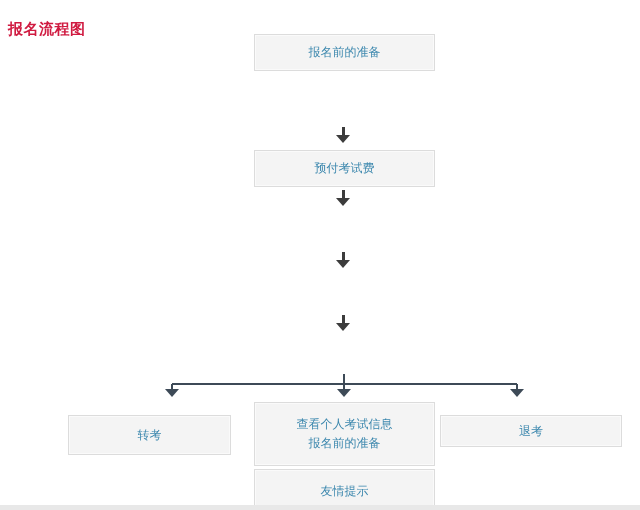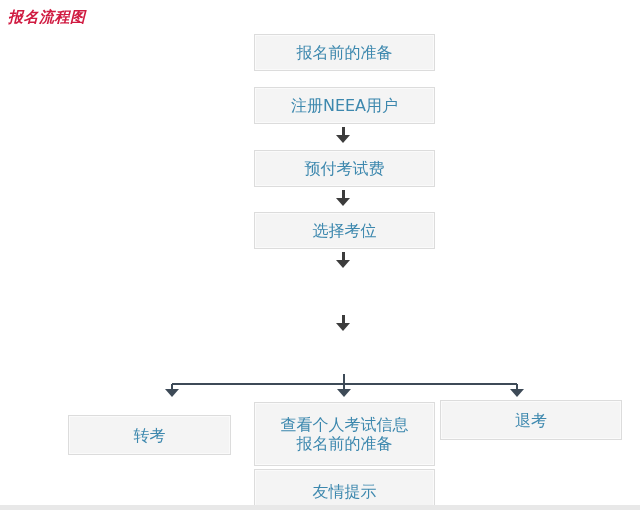--- a/index.html
+++ b/index.html
@@ -4,28 +4,28 @@
 <style>
   :root{
     --title:#d01b41; --box-text:#3d88ae; --box-bg:#f4f4f4; --box-border:#dcdcdc;
     --arrow:#3c3c3c; --branch:#3d4a57; --strip:#e8e8e8;
   }
   *{margin:0;padding:0;box-sizing:border-box;}
   html,body{background:#fff;}
   body{font-family:"DejaVu Sans","Liberation Sans",sans-serif;}
   .screen{position:relative;width:640px;height:510px;background:#fff;overflow:hidden;}
   .page-title{
-    position:absolute;left:8px;top:8px;font-size:15px;font-weight:bold;
-    color:var(--title);letter-spacing:.5px;font-style:italic;
+    position:absolute;left:8px;top:20px;font-size:15px;font-weight:bold;
+    color:var(--title);letter-spacing:.5px;
   }
   .box{
     position:absolute;width:181px;background:var(--box-bg);
     border:1px solid var(--box-border);box-shadow:inset 0 0 0 1px #fafafa;
     display:flex;align-items:center;justify-content:center;
-    font-size:16px;color:var(--box-text);text-align:center;cursor:pointer;
+    font-size:12px;color:var(--box-text);text-align:center;cursor:pointer;
   }
   .step{height:37px;left:254px;}
   .box .lbl{line-height:19px;}
   .arrow{position:absolute;width:16px;height:16px;}
   .arrow::before{
     content:"";position:absolute;left:6px;top:0;width:3px;height:9px;background:var(--arrow);
   }
   .arrow::after{
     content:"";position:absolute;left:0;top:8px;width:0;height:0;
     border-left:7px solid transparent;border-right:7px solid transparent;
@@ -40,35 +40,29 @@
 <body>
 
 <div class="screen">
 
   <div class="page-title">报名流程图</div>
 
   <div class="box step" style="top:34px">
     <span class="lbl">报名前的准备</span>
   </div>
 
-  <div class="box step" style="top:87px">
-    <span class="lbl">注册NEEA用户</span>
-  </div>
 
   <div class="arrow" style="left:336px;top:127px"></div>
 
   <div class="box step" style="top:150px">
     <span class="lbl">预付考试费</span>
   </div>
 
   <div class="arrow" style="left:336px;top:190px"></div>
 
-  <div class="box step" style="top:212px">
-    <span class="lbl">选择考位</span>
-  </div>
 
   <div class="arrow" style="left:336px;top:252px"></div>
 
 
   <div class="arrow" style="left:336px;top:315px"></div>
 
 
   <svg class="branch-svg" width="640" height="28" viewBox="0 0 640 28">
     <line x1="344" y1="0" x2="344" y2="16"></line>
     <line x1="172" y1="10" x2="517" y2="10"></line>
@@ -83,21 +77,21 @@
     <span class="lbl">转考</span>
   </div>
 
   <div class="box" style="left:254px;top:402px;width:181px;height:64px">
     <span class="lbl">
       <span>查看个人考试信息</span><br>
       <span>报名前的准备</span>
     </span>
   </div>
 
-  <div class="box" style="left:440px;top:400px;width:182px;height:40px">
+  <div class="box" style="left:440px;top:415px;width:182px;height:32px">
     <span class="lbl">退考</span>
   </div>
 
   <div class="box" style="left:254px;top:469px;width:181px;height:44px">
     <span class="lbl">友情提示</span>
   </div>
 
   <div class="bottom-strip"></div>
 
 </div>

